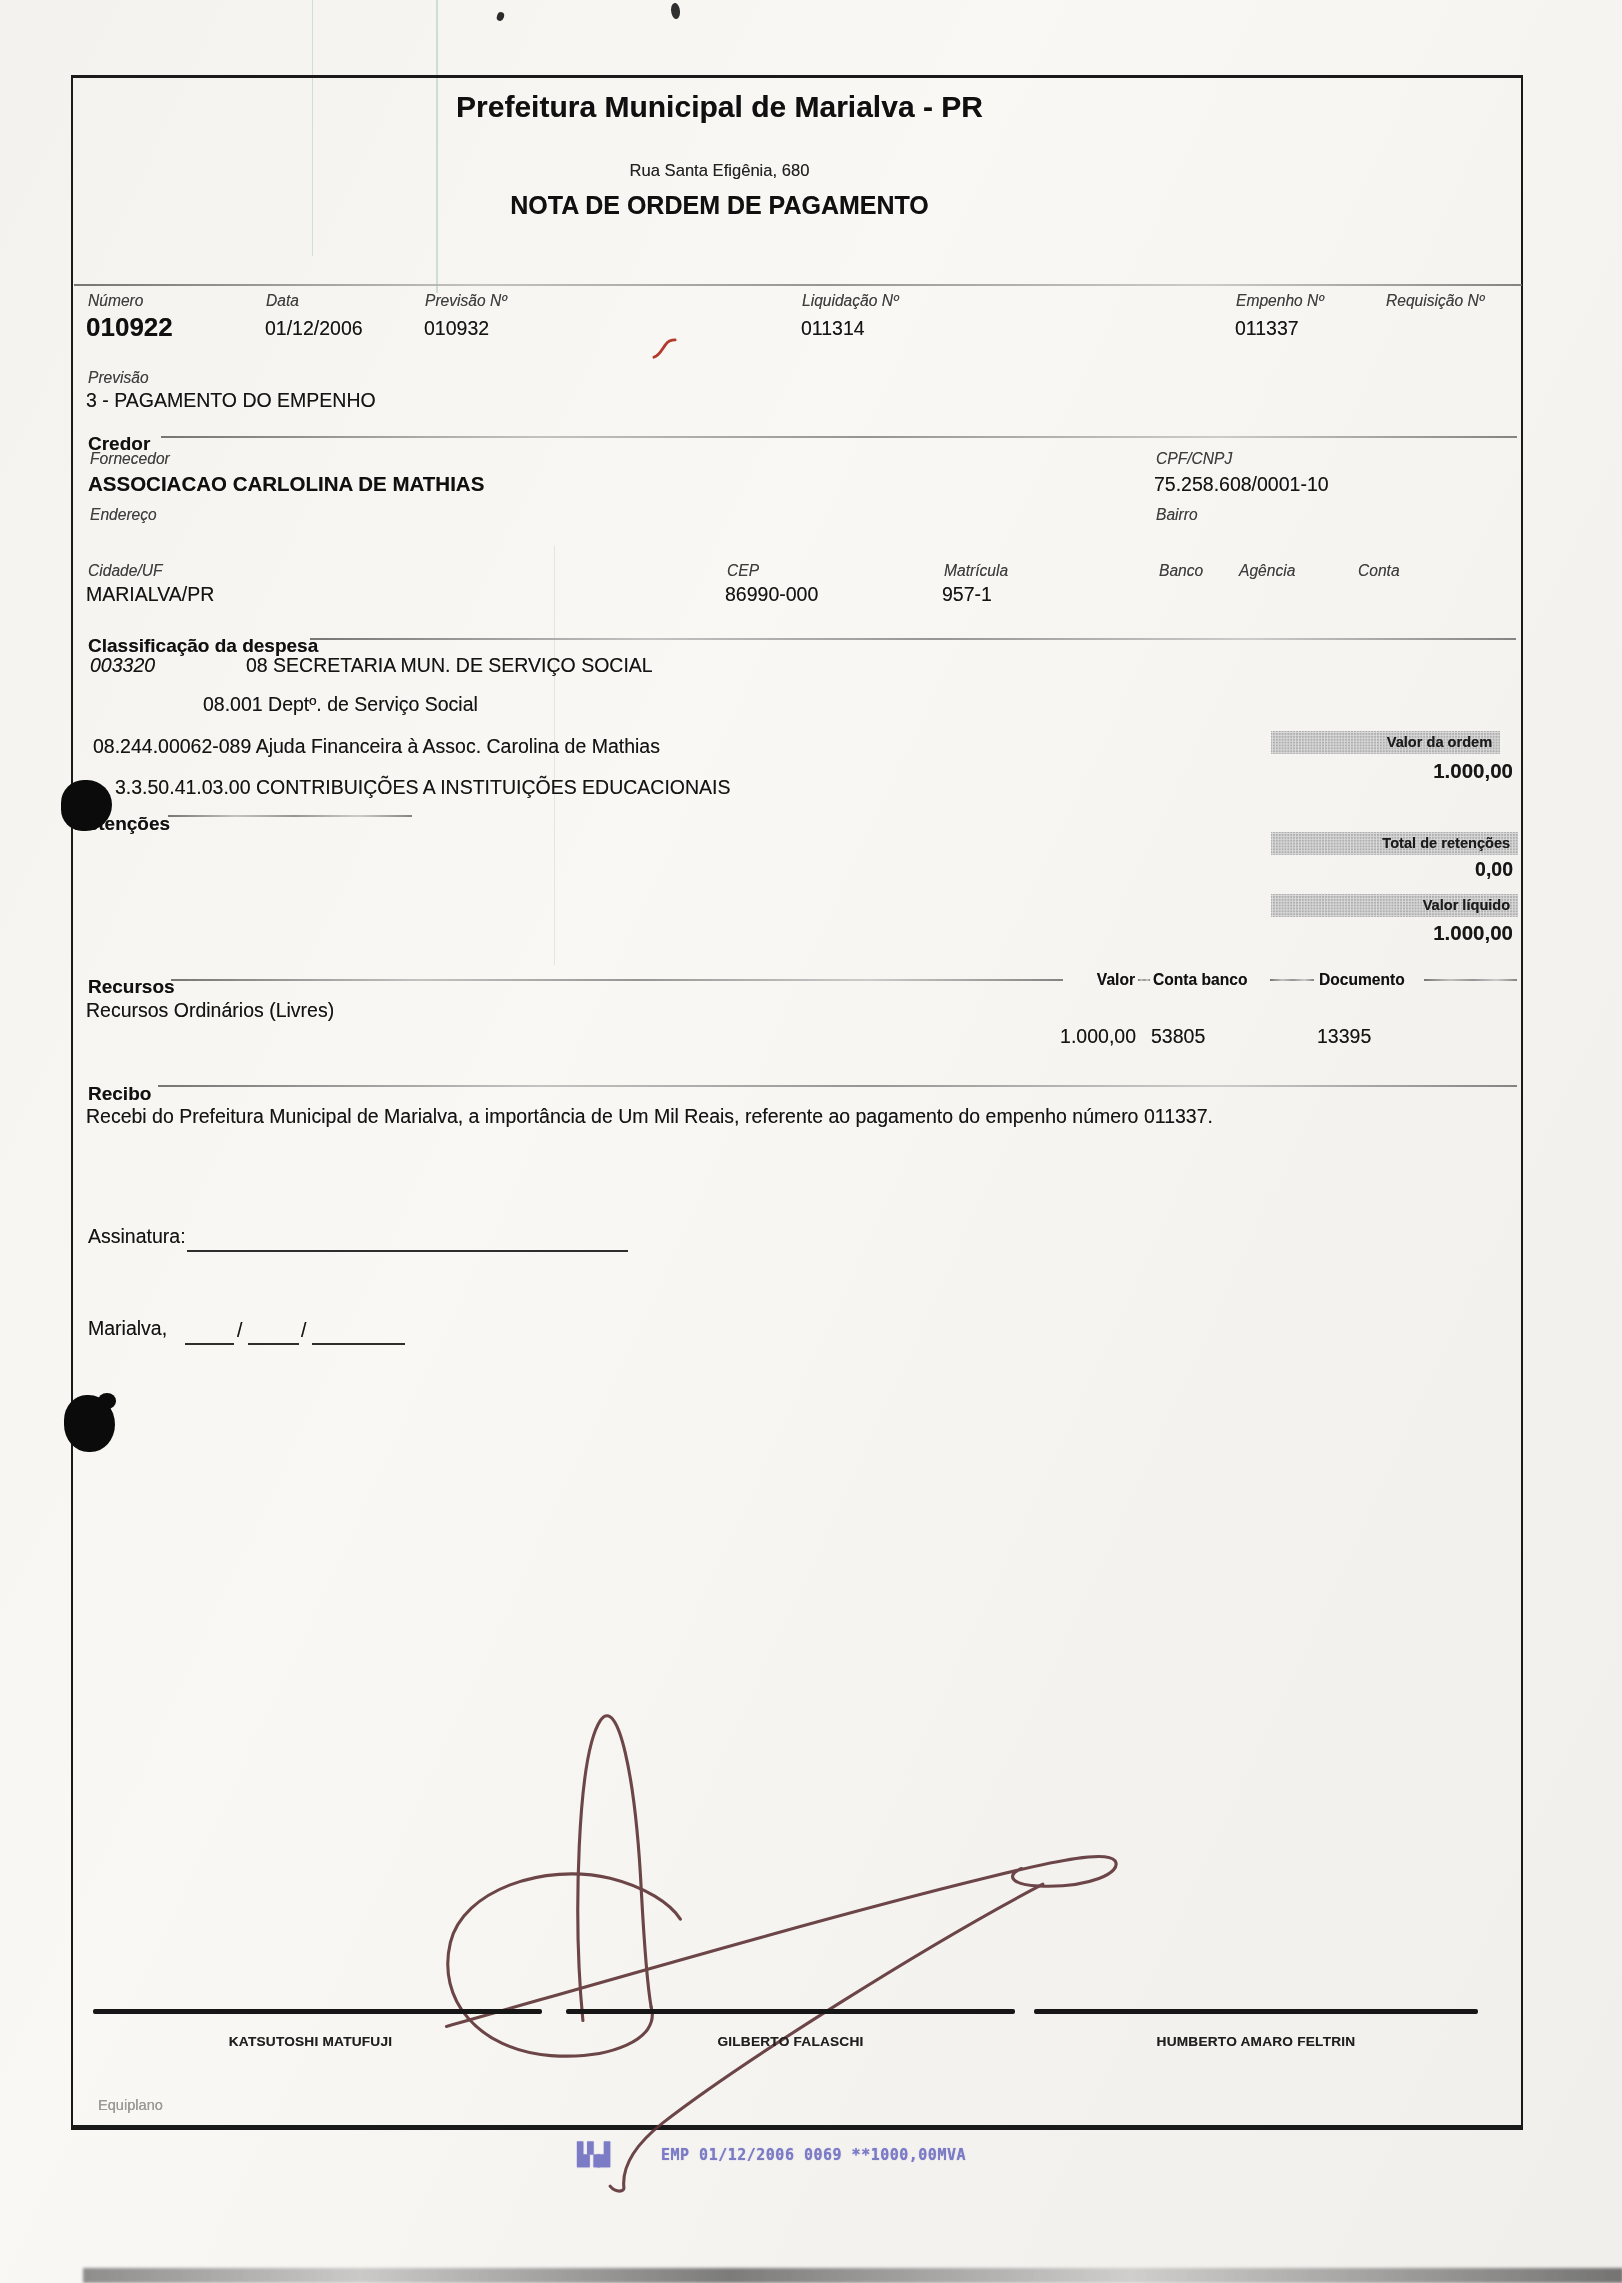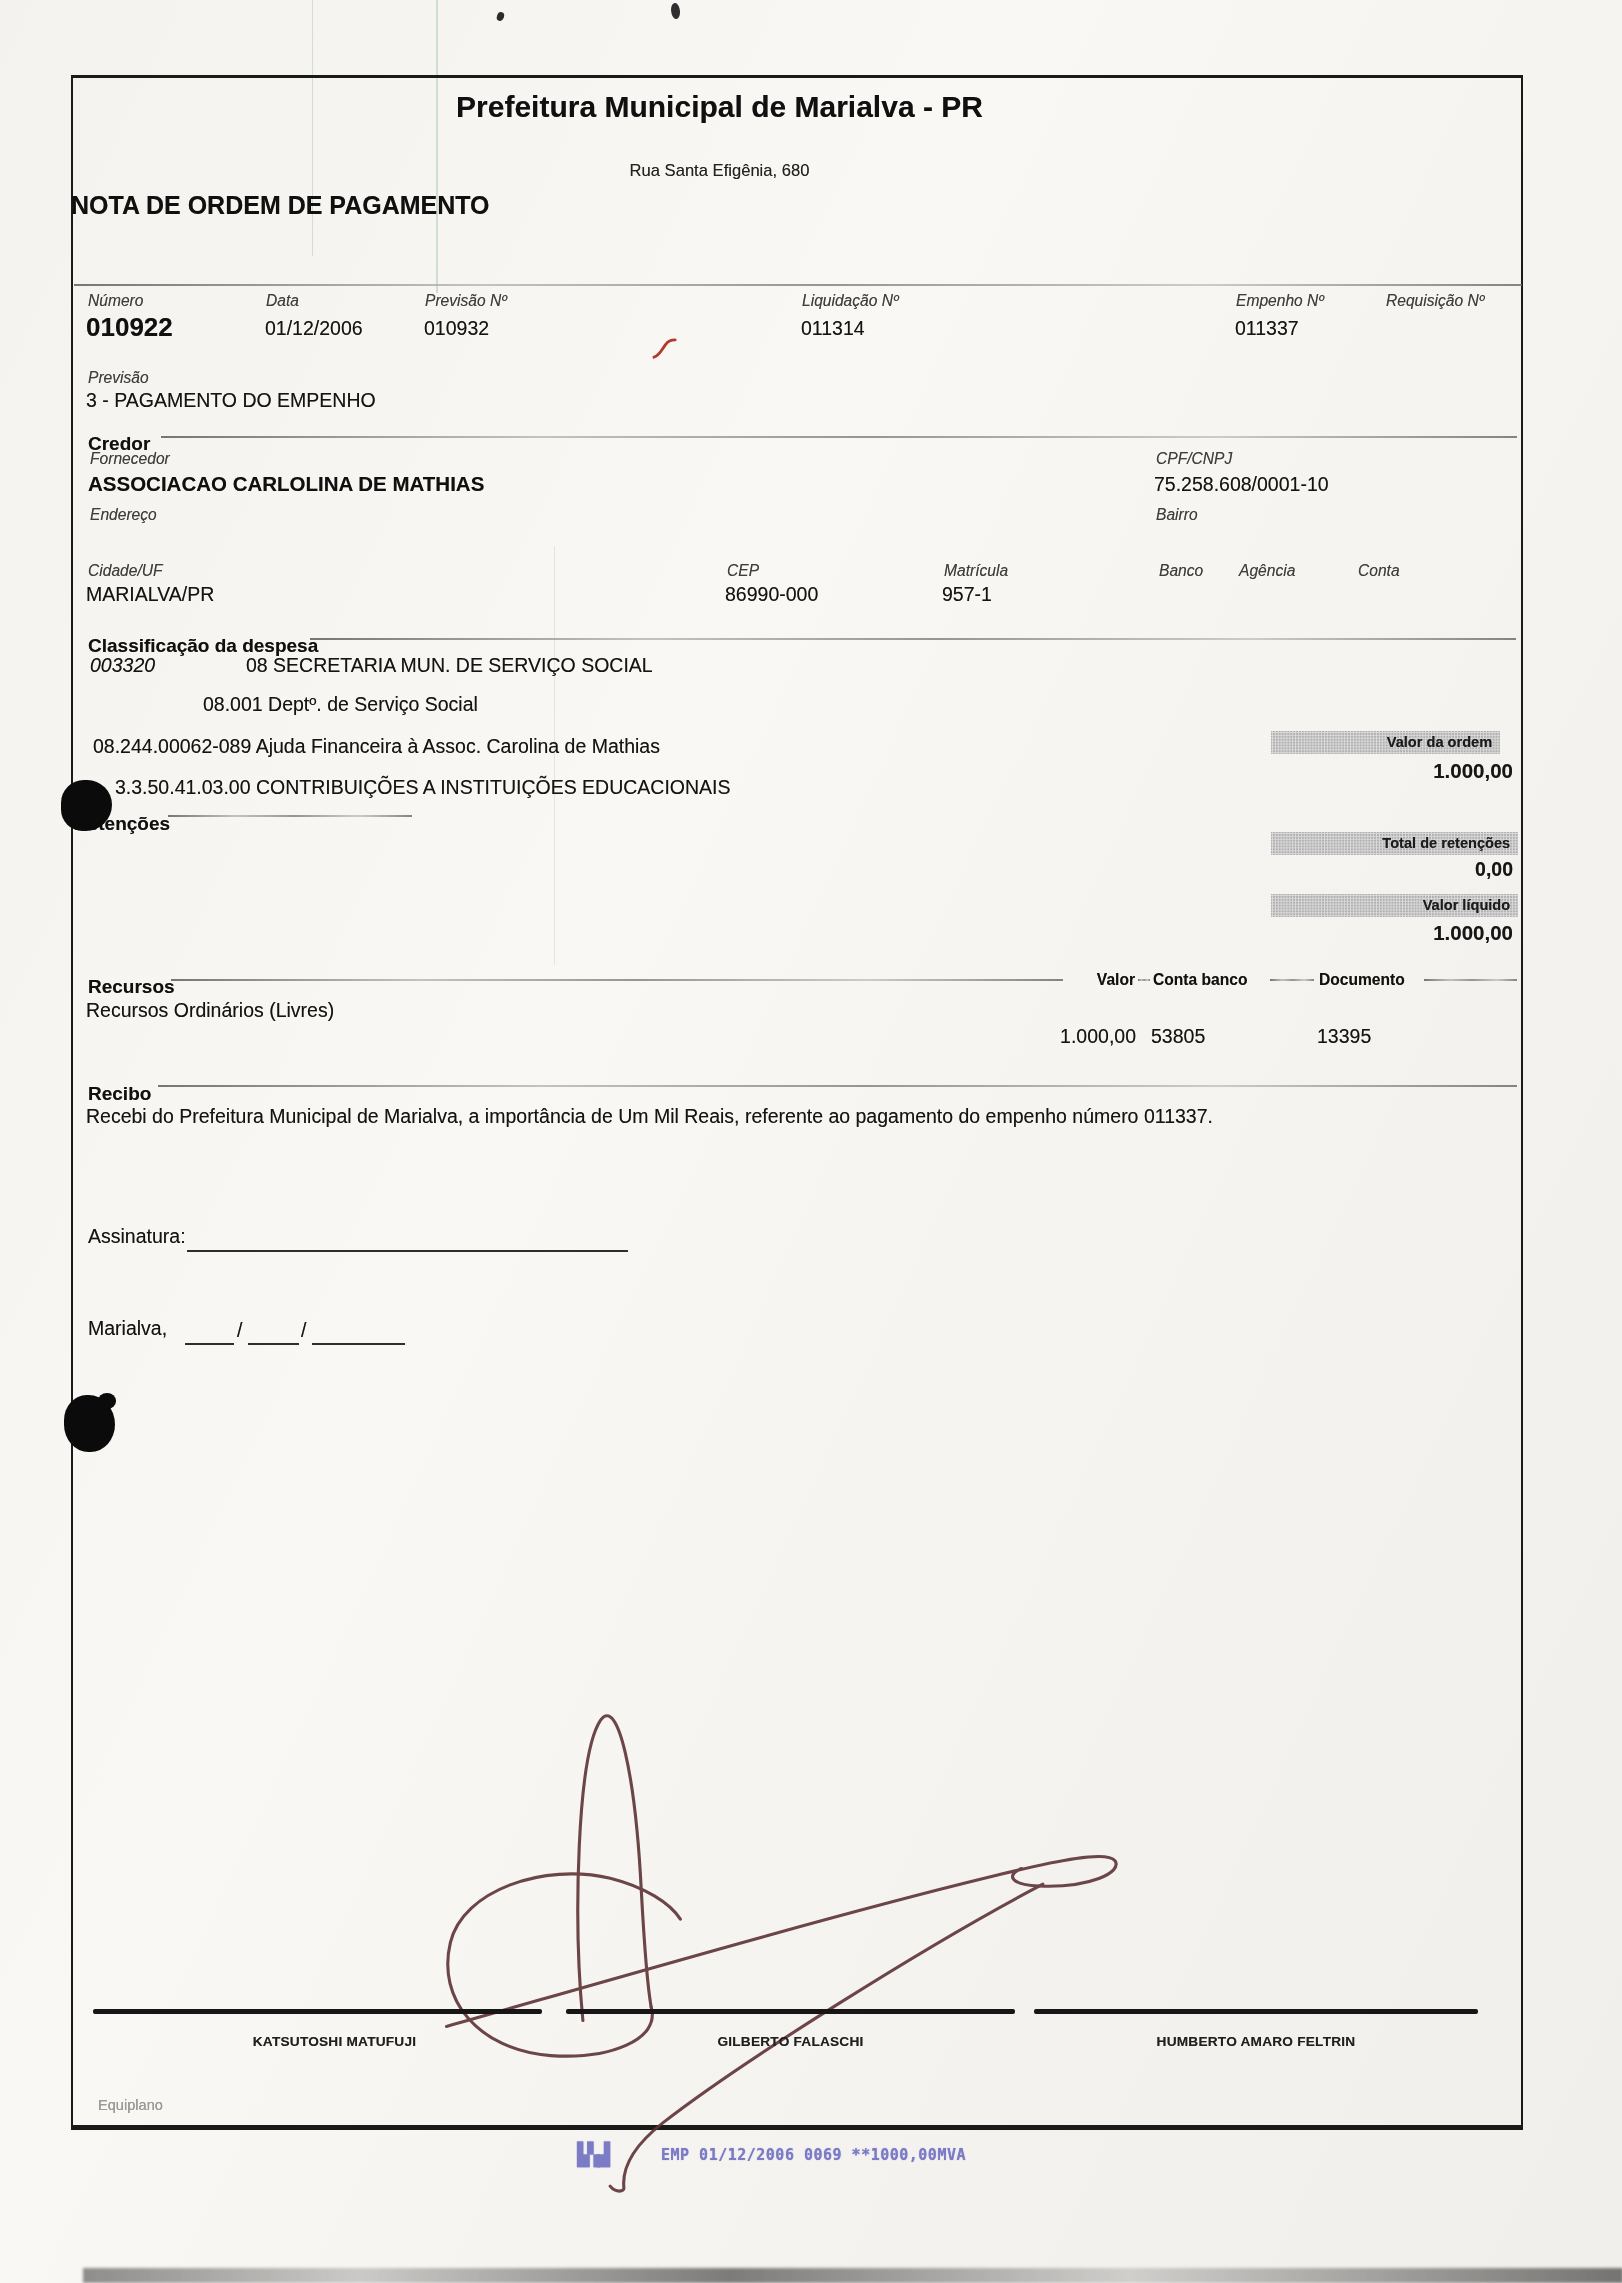--- a/index.html
+++ b/index.html
@@ -41,21 +41,21 @@
   <div class="abs scanline" style="left:436px;top:0;width:2px;height:293px;background:rgba(150,190,160,.42);"></div>
   <div class="abs scanline" style="left:554px;top:546px;width:1px;height:419px;background:rgba(160,200,170,.30);"></div>
 
   <div class="abs" style="left:497px;top:11.7px;width:6.8px;height:8.8px;background:#2c2c2c;border-radius:50%;transform:rotate(20deg);"></div>
   <div class="abs" style="left:671px;top:2.9px;width:8.8px;height:15.6px;background:#303030;border-radius:60% 40% 60% 40%;transform:rotate(-14deg);"></div>
 
   <div class="abs formbox" style="left:71px;top:75px;width:1448px;height:2047px;"></div>
 
   <div class="abs" style="left:71px;top:90px;width:1297px;text-align:center;font-size:30px;font-weight:bold;color:#101010;">Prefeitura Municipal de Marialva - PR</div>
   <div class="abs" style="left:71px;top:161px;width:1297px;text-align:center;font-size:16.6px;color:#222;">Rua Santa Efigênia, 680</div>
-  <div class="abs" style="left:71px;top:191px;width:1297px;font-size:25px;font-weight:bold;color:#101010;">NOTA DE ORDEM DE PAGAMENTO</div>
+  <div class="abs" style="left:71px;top:191px;width:1297px;text-align:center;font-size:25px;font-weight:bold;color:#101010;">NOTA DE ORDEM DE PAGAMENTO</div>
 
   <div class="abs rule" style="left:74px;top:284px;width:1448px;"></div>
 
   <div class="abs lbl" style="left:88px;top:292px;">Número</div>
   <div class="abs valbig" style="left:86px;top:312px;">010922</div>
 
   <div class="abs lbl" style="left:266px;top:292px;">Data</div>
   <div class="abs val" style="left:265px;top:317px;">01/12/2006</div>
 
   <div class="abs lbl" style="left:425px;top:292px;text-align:right;">Previsão Nº</div>
@@ -159,21 +159,21 @@
       <path d="M168 332 C 158 230, 162 60, 186 24 C 204 -2, 222 80, 228 200 C 231 255, 234 295, 238 318"></path>
       <path d="M238 318 C 248 352, 195 372, 135 368 C 60 362, 18 310, 32 252 C 45 198, 128 170, 196 186 C 232 195, 258 212, 268 228"></path>
       <path d="M28 338 C 180 295, 420 225, 580 186 C 660 166, 706 158, 714 168 C 722 180, 688 196, 636 194 C 610 193, 600 184, 618 176"></path>
       <path d="M640 192 C 520 255, 330 375, 250 437 C 222 459, 208 480, 210 503 C 211 508, 202 509, 196 502"></path>
     </g>
   </svg>
 
   <div class="abs sigline" style="left:93px;top:2009px;width:449px;"></div>
   <div class="abs sigline" style="left:566px;top:2009px;width:449px;"></div>
   <div class="abs sigline" style="left:1034px;top:2009px;width:444px;"></div>
-  <div class="abs signame" style="left:110px;top:2034px;width:449px;">KATSUTOSHI MATUFUJI</div>
+  <div class="abs signame" style="left:86px;top:2034px;width:449px;">KATSUTOSHI MATUFUJI</div>
   <div class="abs signame" style="left:566px;top:2034px;width:449px;">GILBERTO FALASCHI</div>
   <div class="abs signame" style="left:1034px;top:2034px;width:444px;">HUMBERTO AMARO FELTRIN</div>
 
   <div class="abs" style="left:98px;top:2097px;font-size:14.6px;color:#9b9b96;">Equiplano</div>
 
   <div class="abs stamp" style="left:577px;top:2143px;font-size:20.5px;color:#7b7bc6;letter-spacing:-2px;transform:scaleY(1.05);text-shadow:0 0 1px rgba(123,123,198,.9);">▙▚▟</div>
   <div class="abs stamp" style="left:661px;top:2146px;font-size:15px;color:#7b7bc6;letter-spacing:0.5px;text-shadow:0 0 1px rgba(123,123,198,.9);">EMP 01/12/2006 0069 **1000,00MVA</div>
 
   <div class="abs" style="left:83px;top:2268px;width:1540px;height:14.6px;opacity:.75;filter:blur(1.5px);
               background:linear-gradient(to right,rgba(70,70,70,.8),rgba(130,130,130,.5) 18%,rgba(55,55,55,.85) 42%,rgba(140,140,140,.45) 68%,rgba(45,45,45,.85));"></div>

